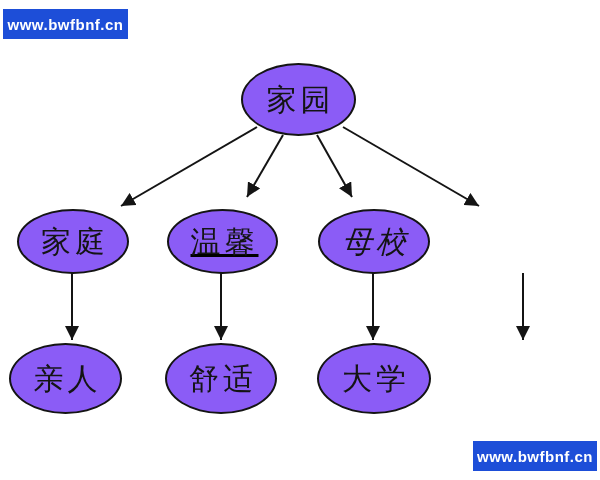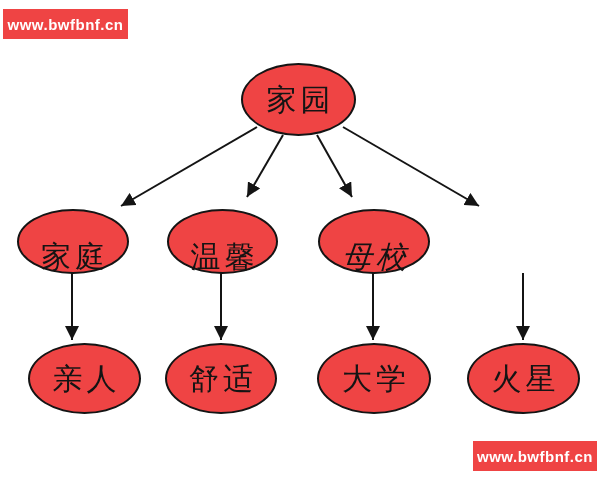--- a/index.html
+++ b/index.html
@@ -20,47 +20,47 @@
     left: 0;
     top: 0;
     width: 600px;
     height: 480px;
   }
   .node {
     position: absolute;
     box-sizing: border-box;
     border: 2.5px solid #141414;
     border-radius: 50%;
-    background: #ef4444;
+    background: #8b5cf6;
     display: flex;
     align-items: center;
     justify-content: center;
   }
   .node .label {
     color: #141414;
     font-size: 30px;
     letter-spacing: 4px;
     text-indent: 4px; 
     white-space: nowrap;
     line-height: 1;
   }
   .node-root { left: 241px; top: 63px;  width: 115px; height: 73px; }
-  .node-l2   { top: 209px; height: 65px; align-items: flex-end; }
+  .node-l2   { top: 209px; height: 65px; }
   .node-l3   { top: 343px; height: 71px; }
   .node-family     { left: 17px;  width: 112px; }
-  .node-warmth     { left: 167px; width: 111px; }
+  .node-warmth     { left: 167px; width: 111px; text-decoration: underline; }
   .node-almamater  { left: 318px; width: 112px; font-style: italic; }
   .node-earth      { left: 468px; width: 114px; }
-  .node-relatives  { left: 28px;  width: 113px; text-align: center; }
+  .node-relatives  { left: 9px;  width: 113px; text-align: center; }
   .node-comfort    { left: 165px; width: 112px; }
   .node-university { left: 317px; width: 114px; }
   .node-mars       { left: 467px; width: 113px; }
   .watermark {
     position: absolute;
-    background: #ef4444;
+    background: #1d4ed8;
     color: #ffffff;
     font-family: "Liberation Sans", "DejaVu Sans", sans-serif;
     font-size: 15px;
     font-weight: 700;
     letter-spacing: 0.5px;
     display: flex;
     align-items: center;
     justify-content: center;
   }
   .watermark-top    { left: 3px;  top: 9px;   width: 125px; height: 30px; }
@@ -103,20 +103,17 @@
 
   <div class="node node-l3 node-relatives">
     <span class="label">亲人</span>
   </div>
   <div class="node node-l3 node-university">
     <span class="label">大学</span>
   </div>
   <div class="node node-l3 node-comfort">
     <span class="label">舒适</span>
   </div>
-  <div class="node node-l3 node-mars">
-    <span class="label">火星</span>
-  </div>
 
   <div class="watermark watermark-top">www.bwfbnf.cn</div>
   <div class="watermark watermark-bottom">www.bwfbnf.cn</div>
 
 </div>
 
 </body></html>

